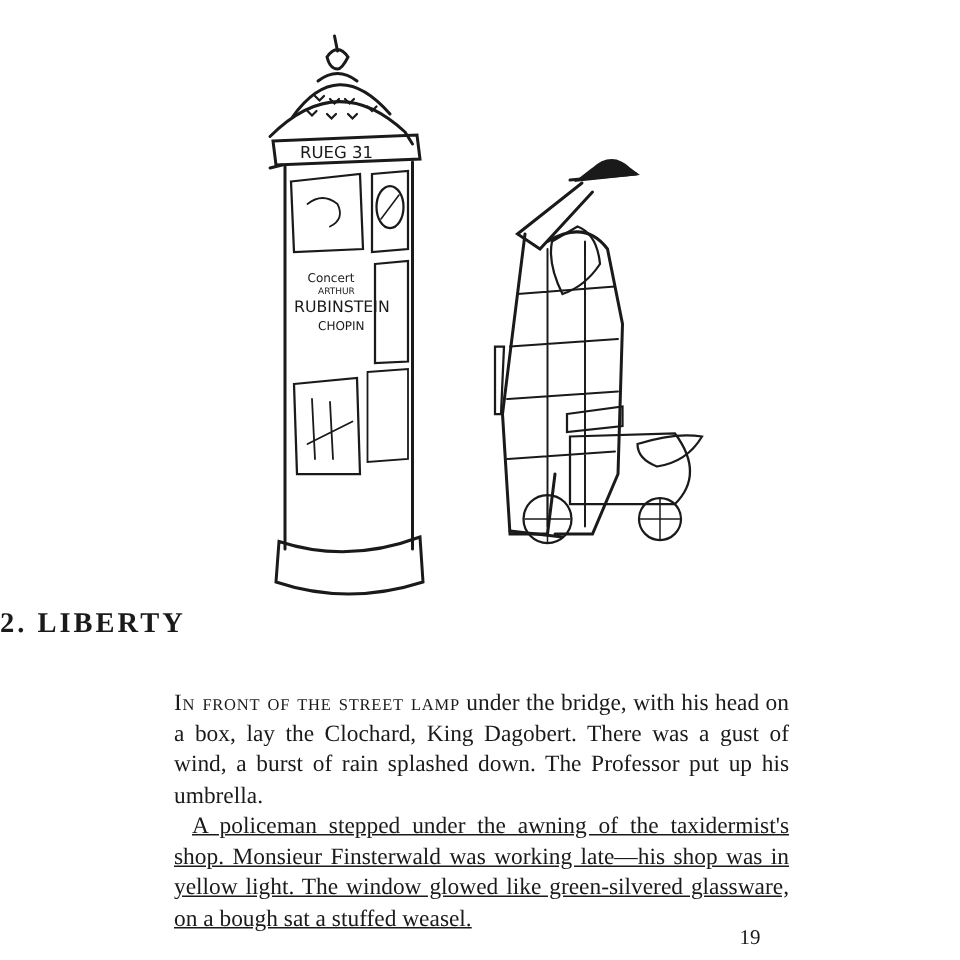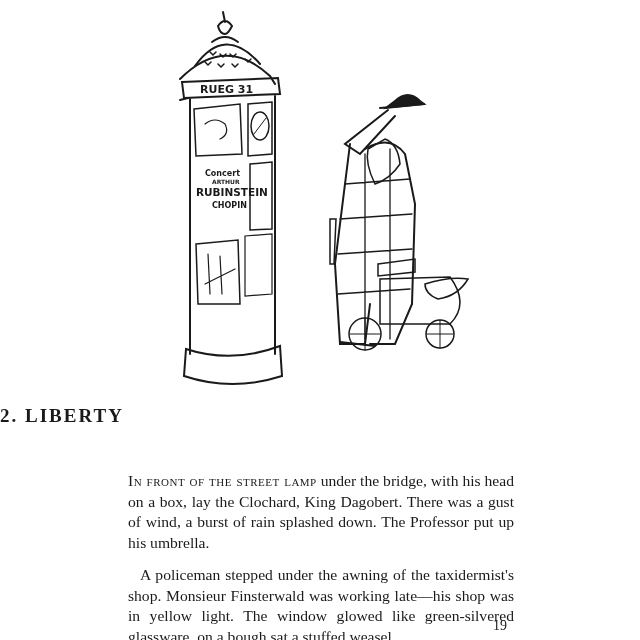--- a/index.html
+++ b/index.html
@@ -1,21 +1,21 @@
 <!DOCTYPE html>
 <html><head>
 <meta charset="utf-8">
 <style>
   html, body { margin:0; padding:0; background:#ffffff; }
   body { width:640px; height:640px; position:relative; overflow:hidden; font-family:"Liberation Serif", "DejaVu Serif", serif; color:#1a1a1a; }
-  .illustration { position:absolute; left:150px; top:4px; width:340px; height:385px;font-weight:bold; }
+  .illustration { position:absolute; left:150px; top:16px; width:340px; height:385px; }
   .chapter-title { position:absolute; left:0; width:640px; top:405px; text-align:left; font-size:19px; font-weight:bold; letter-spacing:2px; }
   .text-block { position:absolute; left:116px; top:459px; width:410px; font-size:15.6px; line-height:20.5px; text-align:justify; }
-  .text-block p { margin:12px; }
-  .text-block p.indent { text-indent:12px; }
+  .text-block p { margin:0; }
+  .text-block p.indent { text-indent:12px;text-decoration:underline; }
   .smallcaps { font-variant:small-caps; letter-spacing:0.5px; }
   .page-number { position:absolute; left:493px; top:618px; font-size:14px; font-weight:normal; }
   .poster-text { font-family:"DejaVu Sans", sans-serif; fill:#1a1a1a; }
 </style>
 </head>
 <body>
 
 <div class="illustration">
   <svg width="340" height="385" viewBox="0 0 340 385" fill="none" stroke="#1a1a1a" stroke-width="2" stroke-linecap="round">
 

